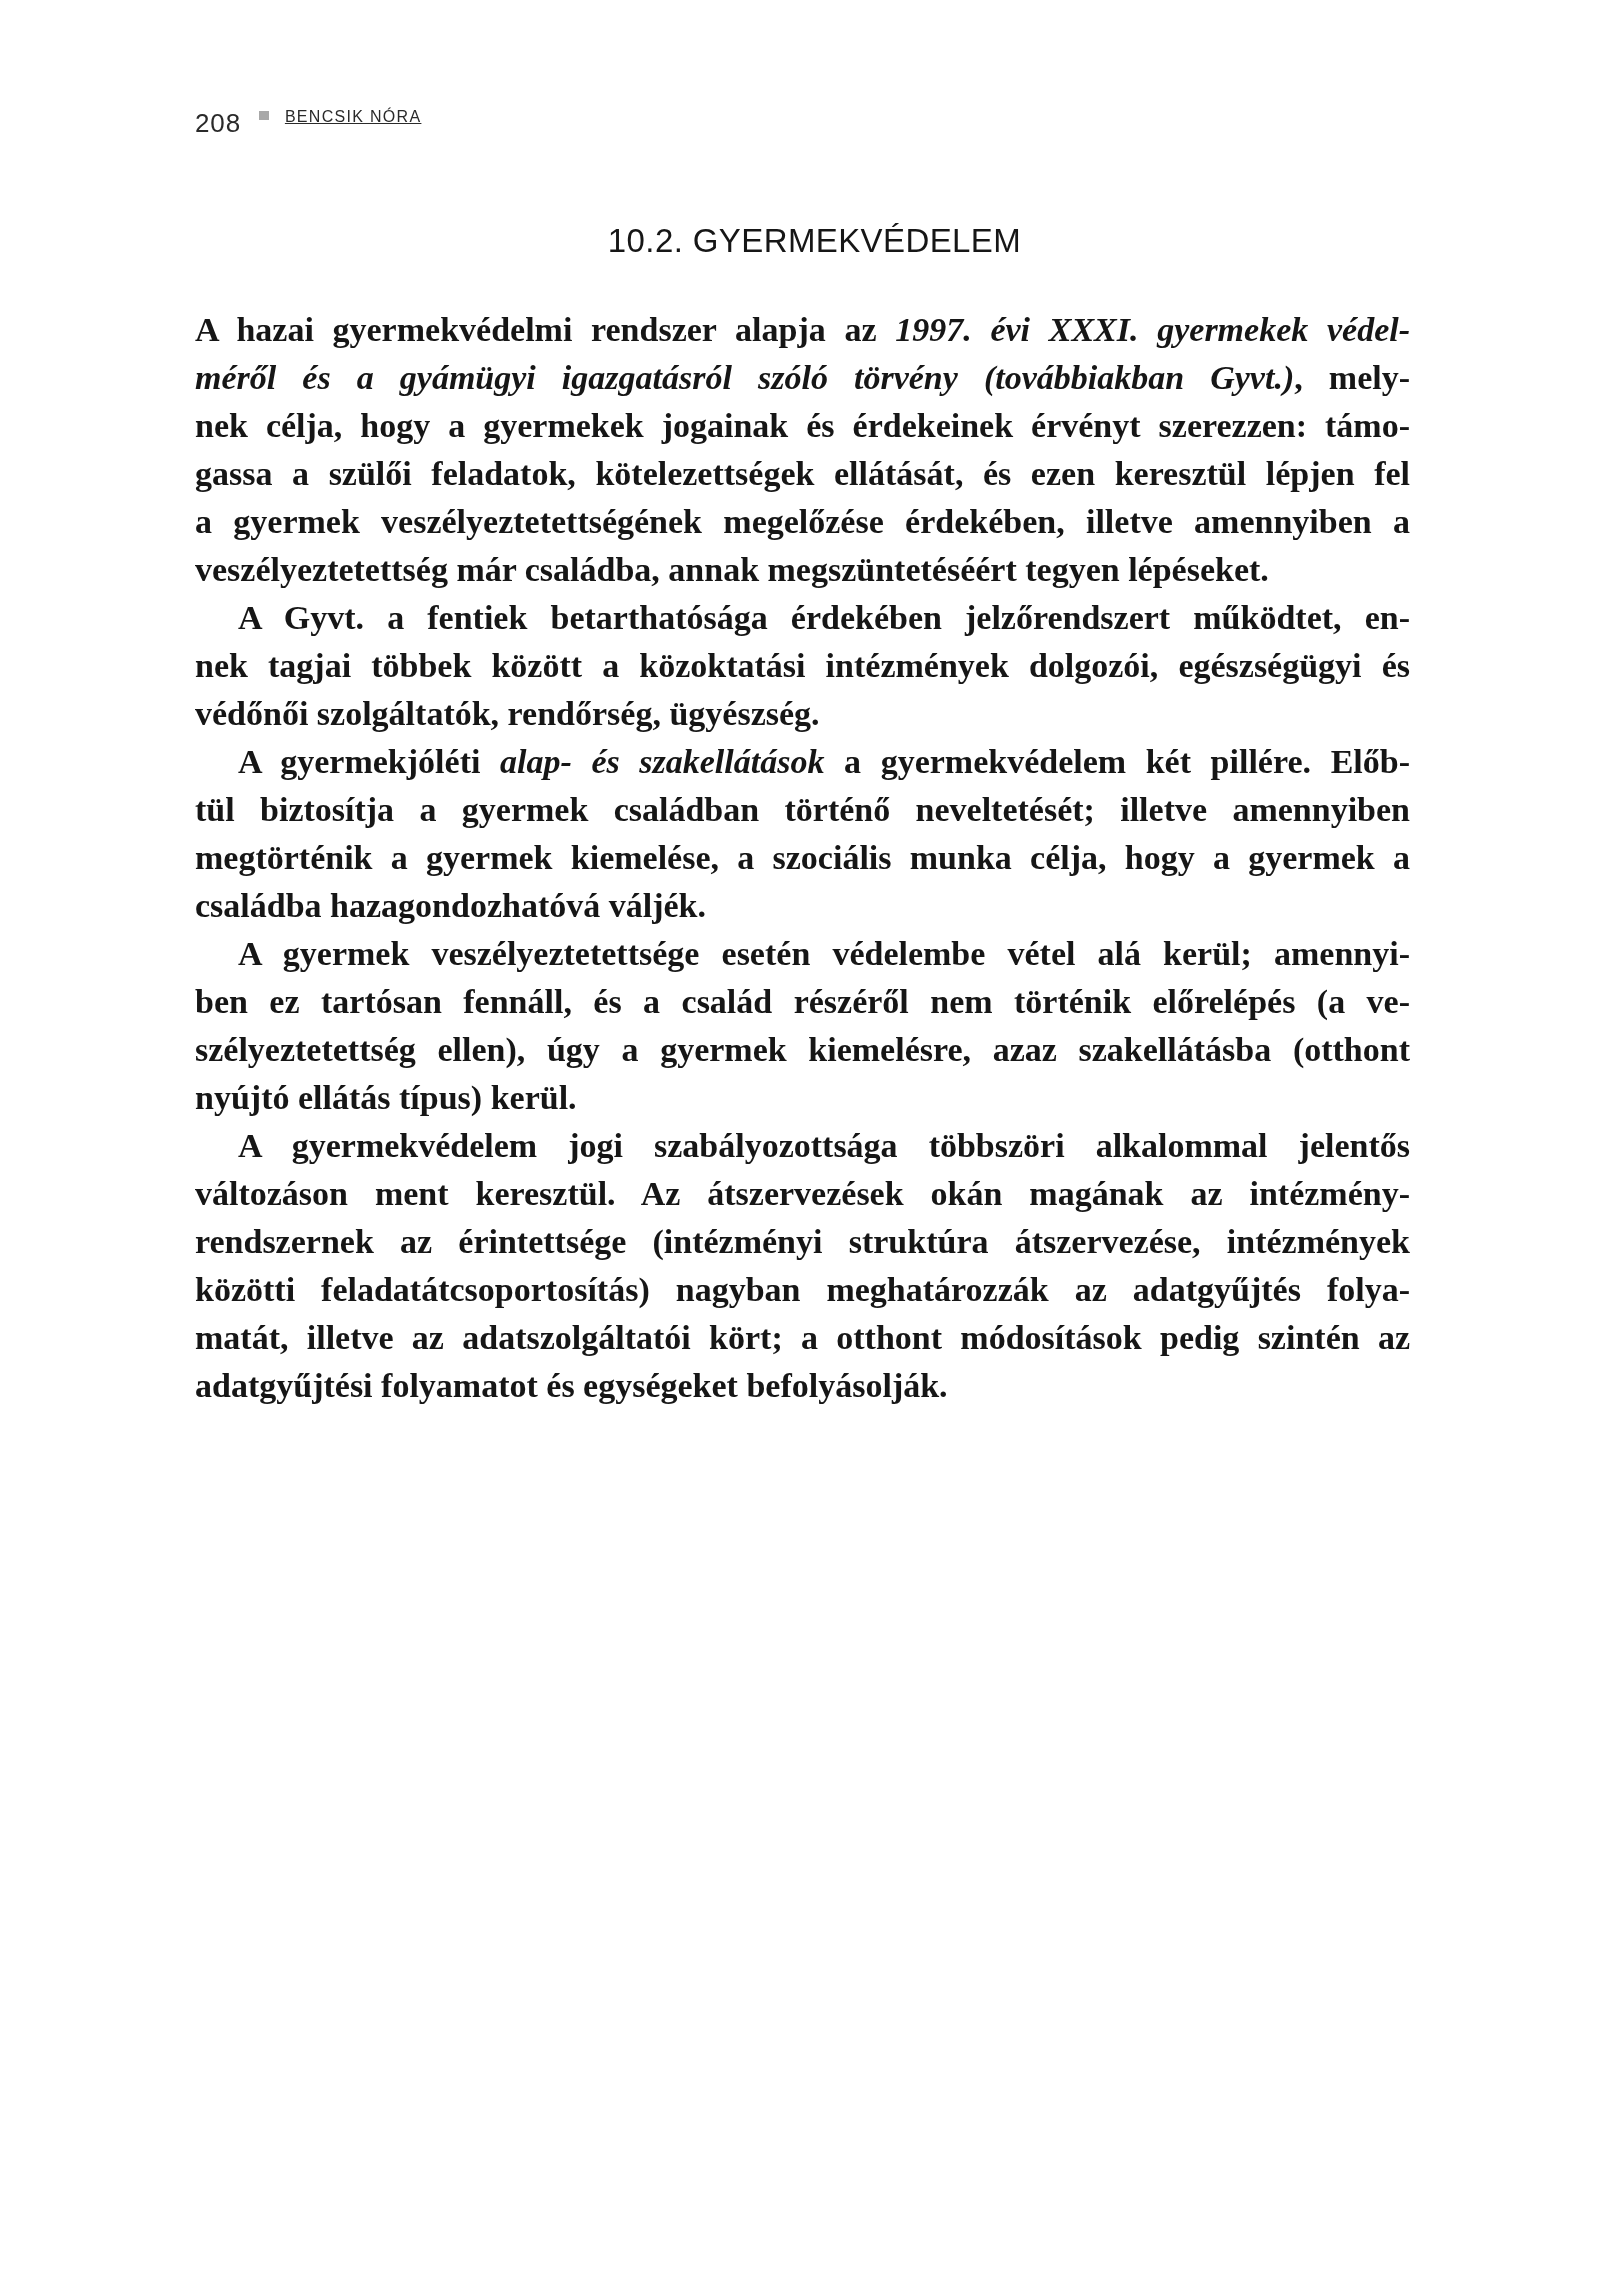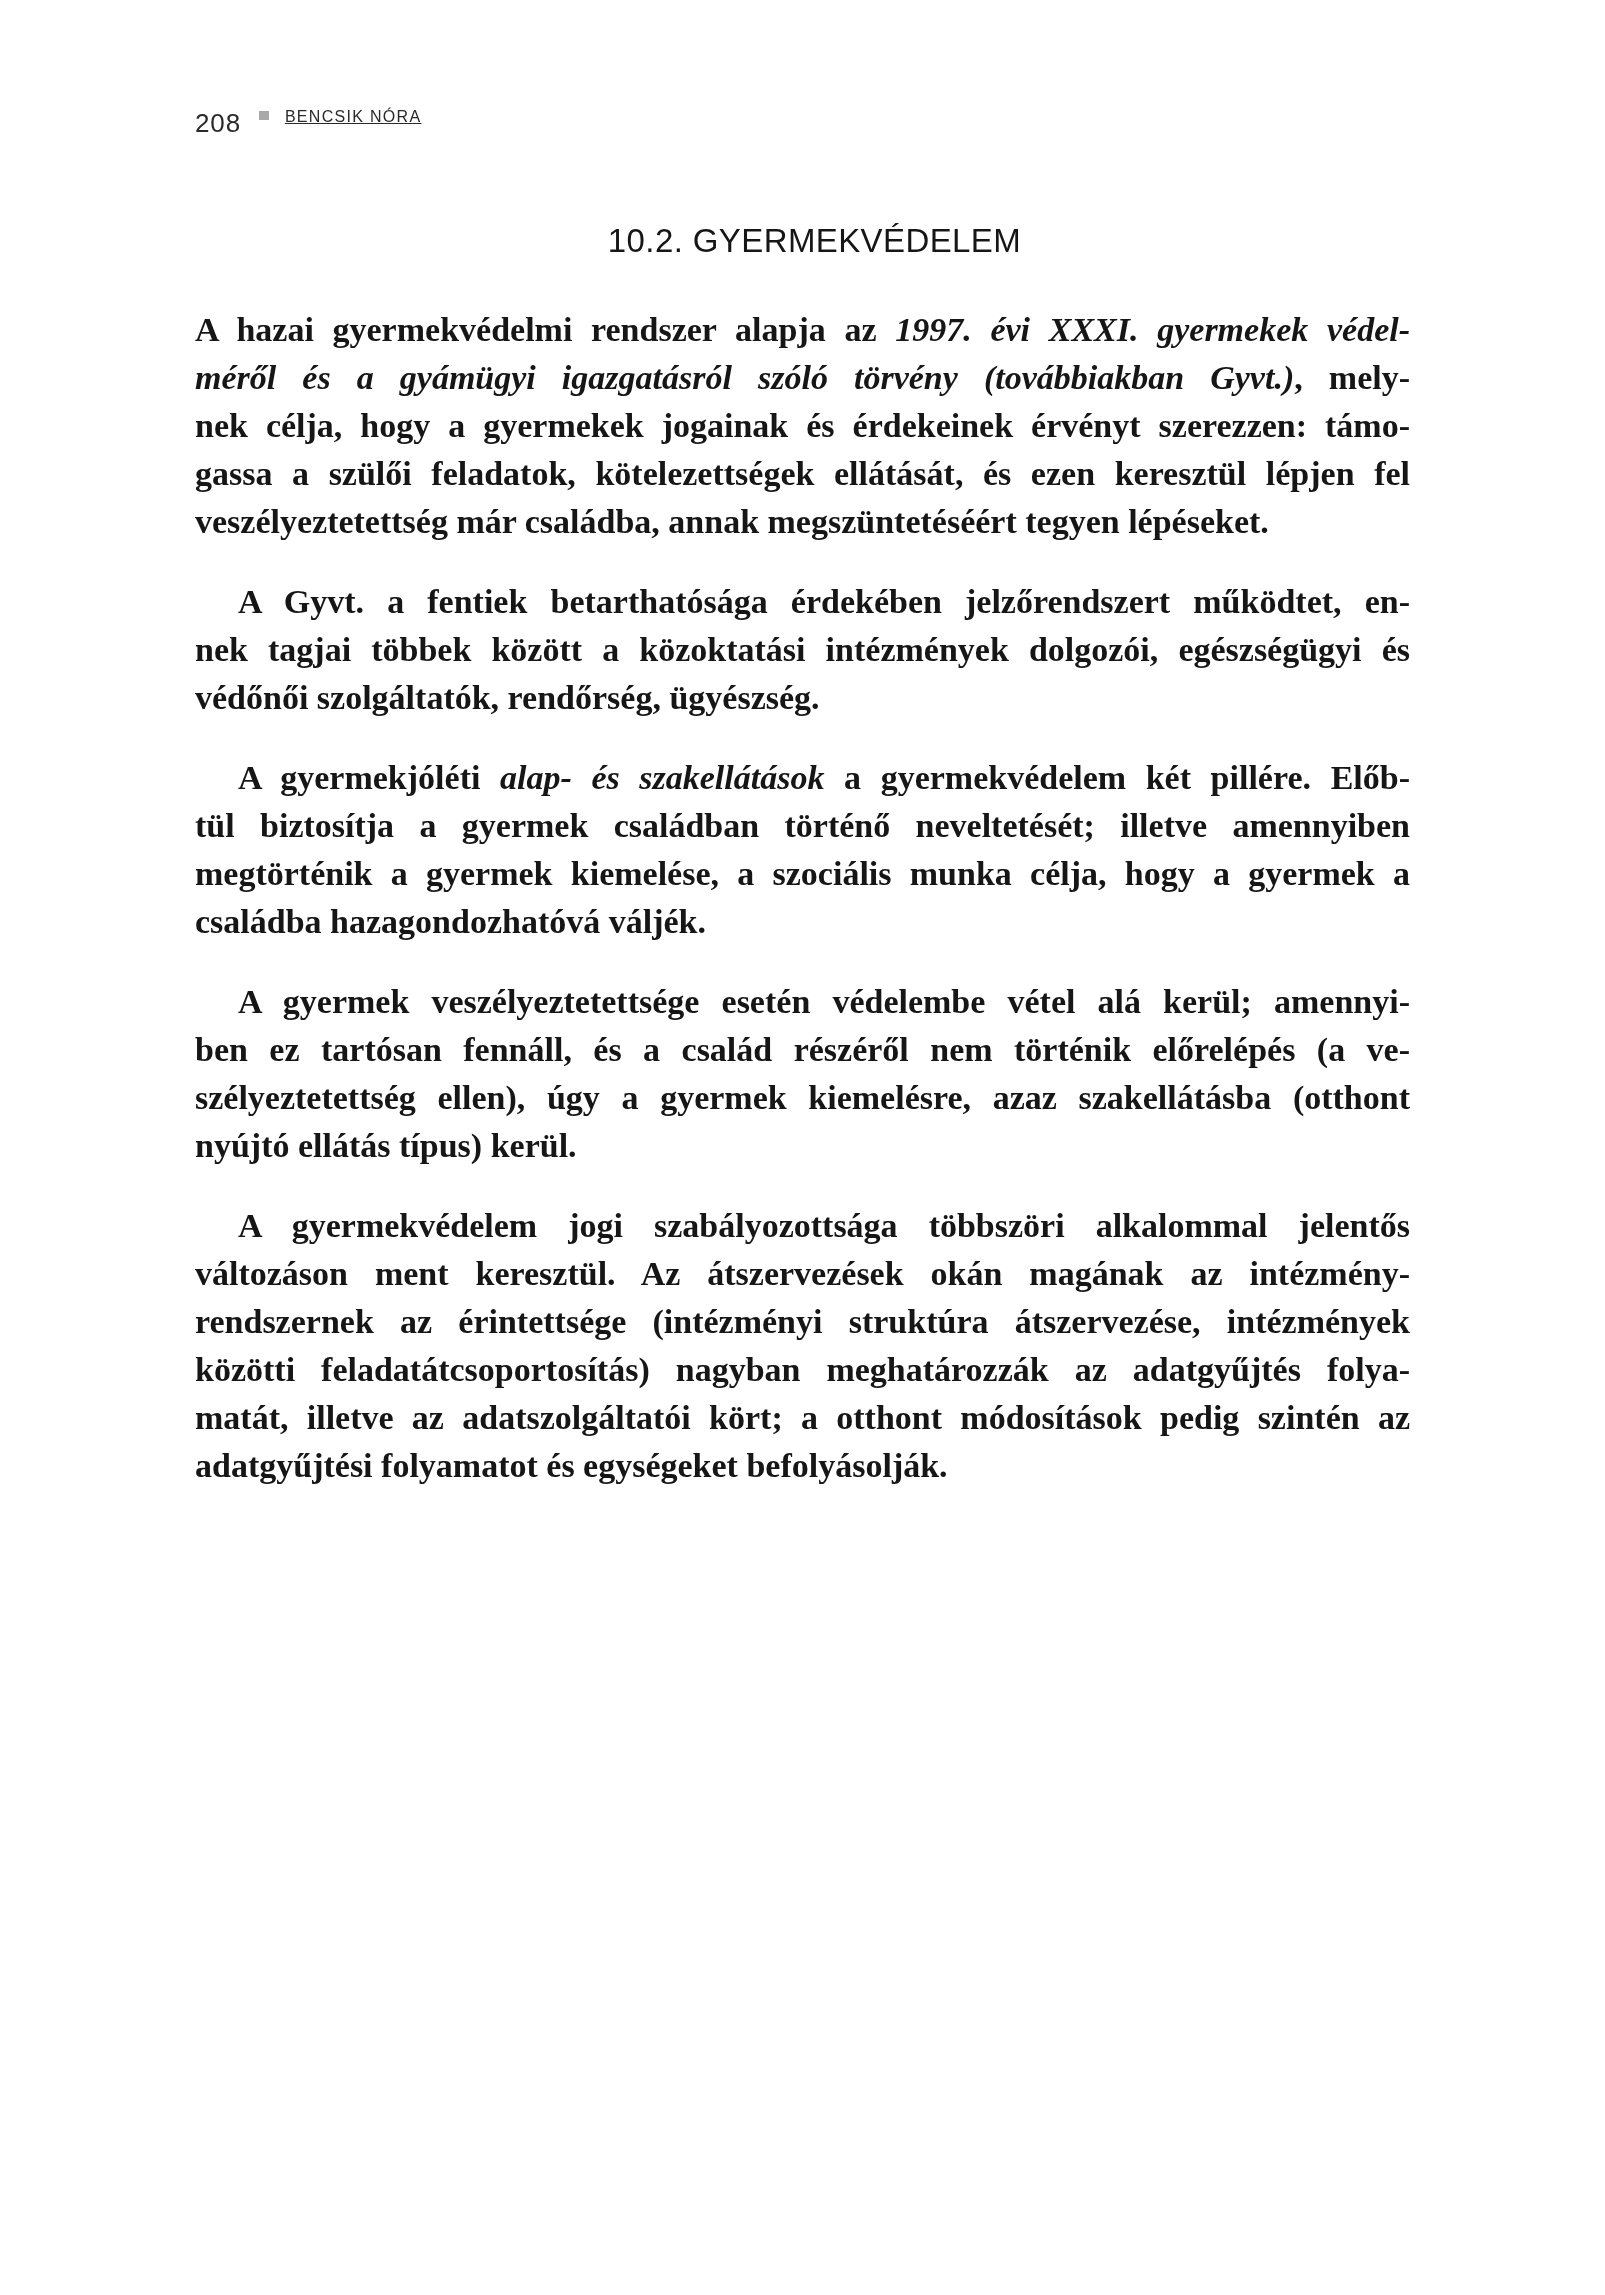--- a/index.html
+++ b/index.html
@@ -61,21 +61,21 @@
   }
   .para { margin: 0; font-weight: bold; }
   .line {
     text-align: justify;
     text-align-last: justify;
   }
   .line.last {
     text-align: left;
     text-align-last: left;
   }
-  .line.indent { padding-left: 43px; margin-top: 32px; }
+  .line.indent { padding-left: 43px; }
   .italic { font-style: italic; }
 </style>
 </head>
 <body>
 
 <div class="page">
 
   <div class="running-header">
     <span class="page-number">208</span>
     <span class="sep-square"></span>
@@ -83,20 +83,21 @@
   </div>
 
   <h1 class="section-title">10.2. GYERMEKVÉDELEM</h1>
 
   <div class="body-text" id="body-text">
       <div class="para">
         <div class="line"><span class="">A hazai gyermekvédelmi rendszer alapja az </span><span class="italic">1997. évi XXXI. gyermekek védel-</span></div>
         <div class="line"><span class="italic">méről és a gyámügyi igazgatásról szóló törvény (továbbiakban Gyvt.)</span><span class="">, mely-</span></div>
         <div class="line"><span class="">nek célja, hogy a gyermekek jogainak és érdekeinek érvényt szerezzen: támo-</span></div>
         <div class="line"><span class="">gassa a szülői feladatok, kötelezettségek ellátását, és ezen keresztül lépjen fel</span></div>
+        <div class="line"><span class="">a gyermek veszélyeztetettségének megelőzése érdekében, illetve amennyiben a</span></div>
         <div class="line last"><span class="">veszélyeztetettség már családba, annak megszüntetéséért tegyen lépéseket.</span></div>
       </div>
       <div class="para">
         <div class="line indent"><span class="">A Gyvt. a fentiek betarthatósága érdekében jelzőrendszert működtet, en-</span></div>
         <div class="line"><span class="">nek tagjai többek között a közoktatási intézmények dolgozói, egészségügyi és</span></div>
         <div class="line last"><span class="">védőnői szolgáltatók, rendőrség, ügyészség.</span></div>
       </div>
       <div class="para">
         <div class="line indent"><span class="">A gyermekjóléti </span><span class="italic">alap- és szakellátások</span><span class=""> a gyermekvédelem két pillére. Előb-</span></div>
         <div class="line"><span class="">tül biztosítja a gyermek családban történő neveltetését; illetve amennyiben</span></div>

